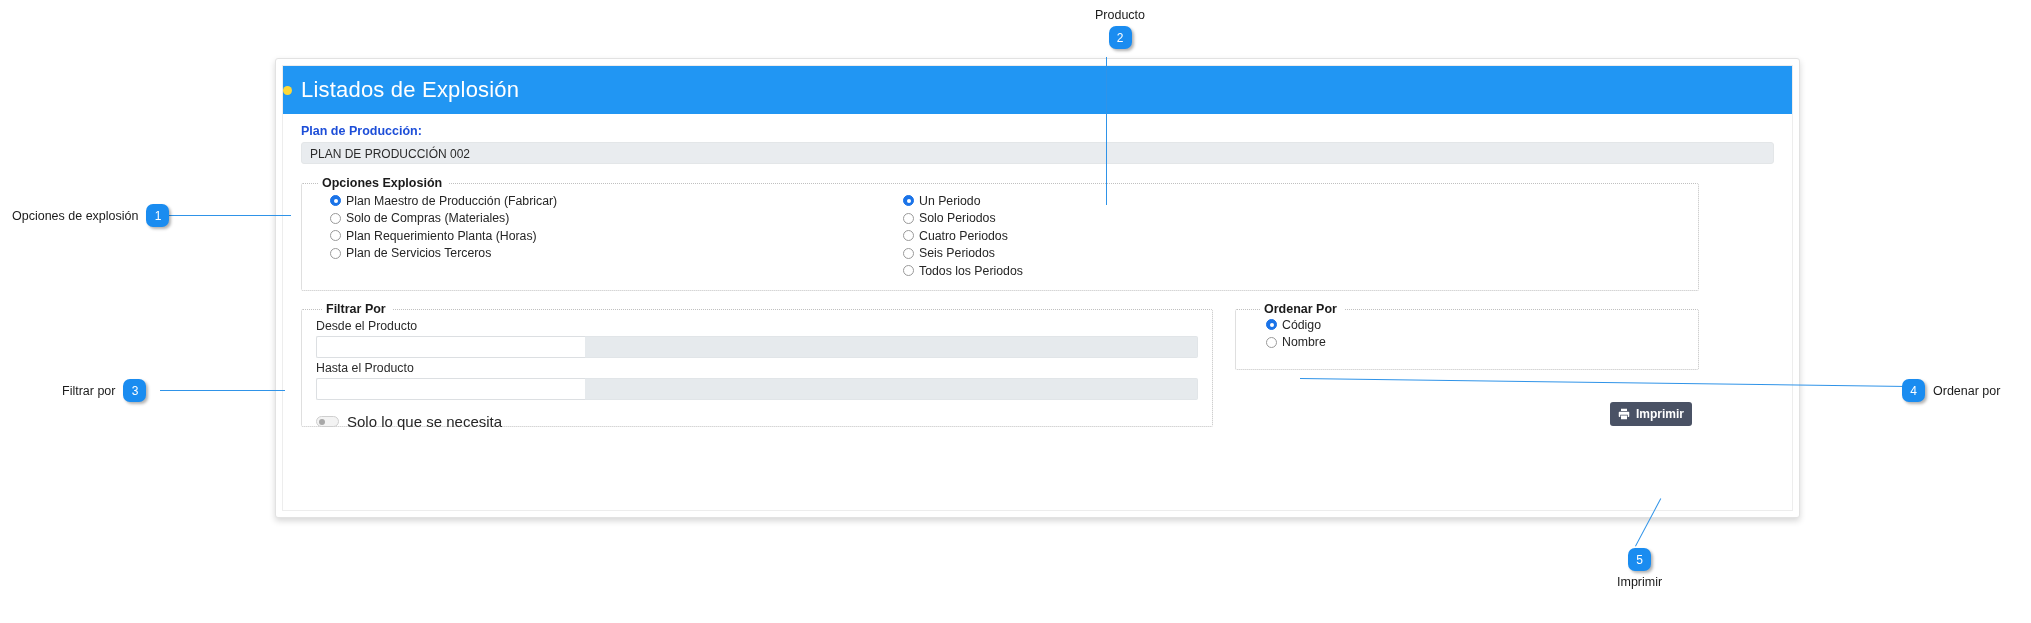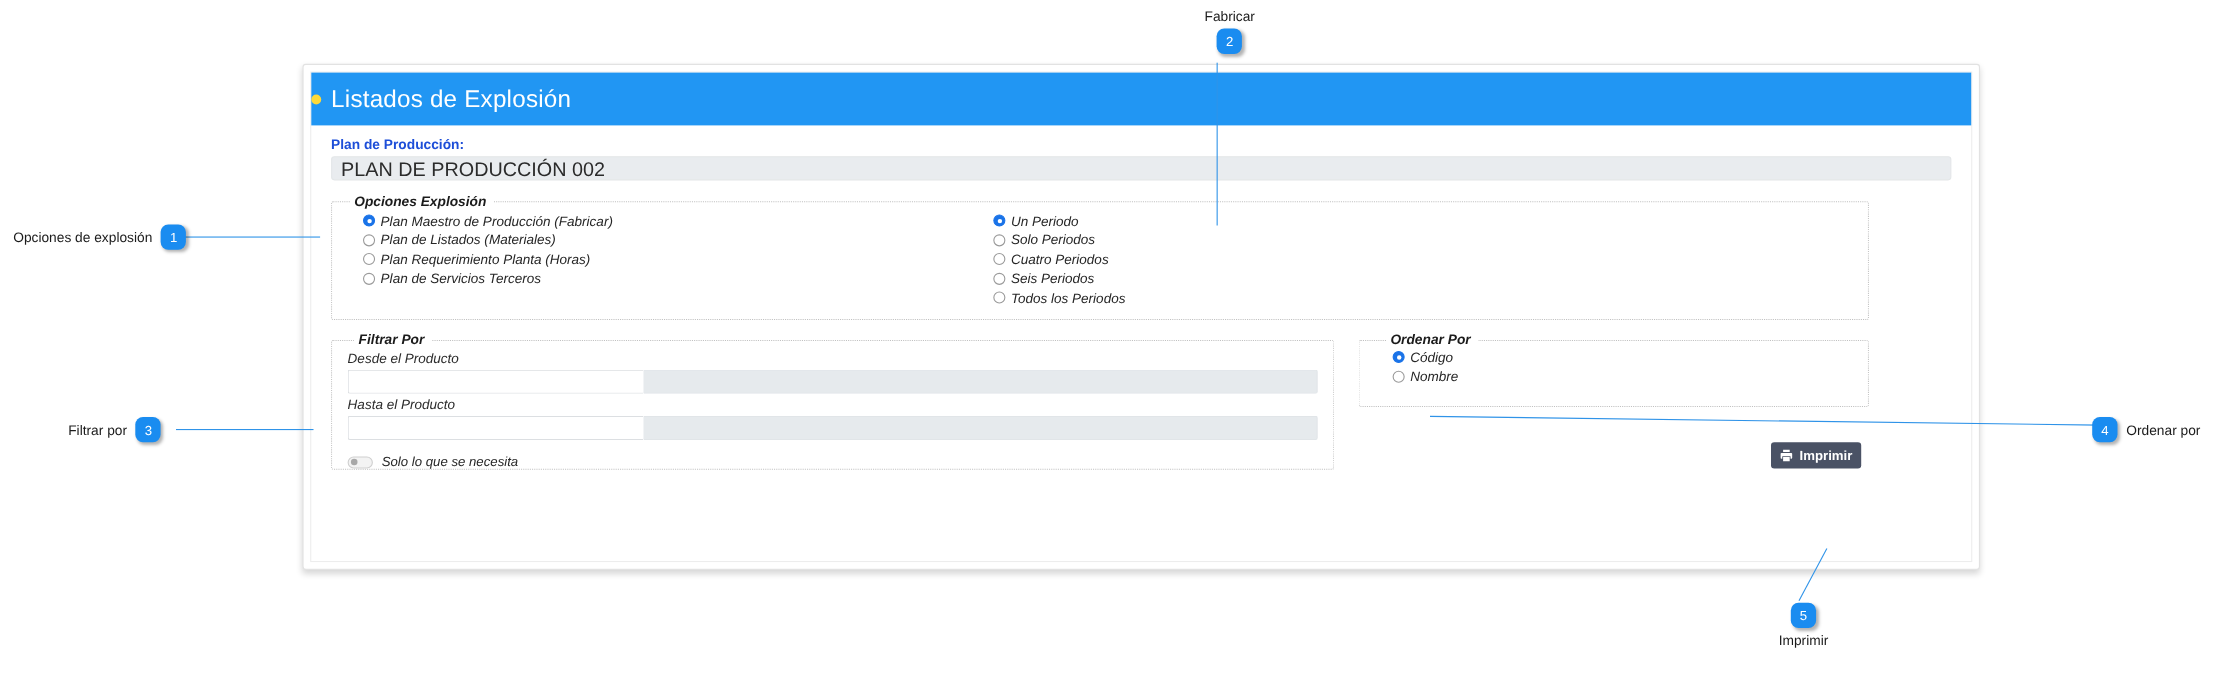--- a/index.html
+++ b/index.html
@@ -84,36 +84,35 @@
     color: #1d4ed8;
     margin-bottom: 4px;
   }
   .readonly-field {
     width: 100%;
     height: 22px;
     line-height: 22px;
     background: #e9ecef;
     border: 1px solid #e3e6e8;
     border-radius: 3px;
-    font-size: 18px;
+    font-size: 12px;
     color: #2b2b2b;
     padding-left: 8px;
     box-sizing: border-box;
     white-space: nowrap;
     overflow: hidden;
   }
 
   
   fieldset.box {
     border: 1px dotted #c0c0c0;
     border-radius: 2px;
     margin: 0;
     padding: 0 10px 8px 10px;
     box-sizing: border-box;
-    font-style: italic;
   }
   fieldset.box > legend {
     font-size: 12.5px;
     font-weight: bold;
     color: #1b1b1b;
     padding: 0 7px 0 4px;
     margin-left: 6px;
   }
 
   #opciones-fieldset {
@@ -224,21 +223,21 @@
   .switch::after {
     content: "";
     position: absolute;
     left: 1.5px;
     top: 1.5px;
     width: 6px;
     height: 6px;
     border-radius: 50%;
     background: #a8a8a8;
   }
-  .switch-label { font-size: 12px; color: #262626; }
+  .switch-label { font-size: 15px; color: #262626; }
 
   
   #ordenar-fieldset {
     position: absolute;
     left: 952px;
     top: 188px;
     width: 464px;
     height: 68px;
     padding-left: 18px;
   }
@@ -339,21 +338,21 @@
       <fieldset class="box" id="opciones-fieldset">
         <legend>Opciones Explosión</legend>
         <div class="radio-columns">
           <div class="radio-col" id="col-explosion">
             <label class="radio-row">
               <span class="radio-mark checked"></span>
               <span class="radio-label">Plan Maestro de Producción (Fabricar)</span>
             </label>
             <label class="radio-row">
               <span class="radio-mark"></span>
-              <span class="radio-label">Plan de Listados (Materiales)</span>
+              <span class="radio-label">Solo de Compras (Materiales)</span>
             </label>
             <label class="radio-row">
               <span class="radio-mark"></span>
               <span class="radio-label">Plan Requerimiento Planta (Horas)</span>
             </label>
             <label class="radio-row">
               <span class="radio-mark"></span>
               <span class="radio-label">Plan de Servicios Terceros</span>
             </label>
           </div>
@@ -431,21 +430,21 @@
 <div class="leader" id="leader-3"></div>
 <div class="leader" id="leader-4"></div>
 <div class="leader" id="leader-5"></div>
 
 <div class="callout" id="callout-1">
   <span class="callout-text">Opciones de explosión</span>
   <span class="callout-badge">1</span>
 </div>
 
 <div class="callout-stack" id="callout-2">
-  <span class="callout-text">Fabricar</span>
+  <span class="callout-text">Producto</span>
   <span class="callout-badge">2</span>
 </div>
 
 <div class="callout" id="callout-3">
   <span class="callout-text">Filtrar por</span>
   <span class="callout-badge">3</span>
 </div>
 
 <div class="callout" id="callout-4">
   <span class="callout-badge">4</span>

